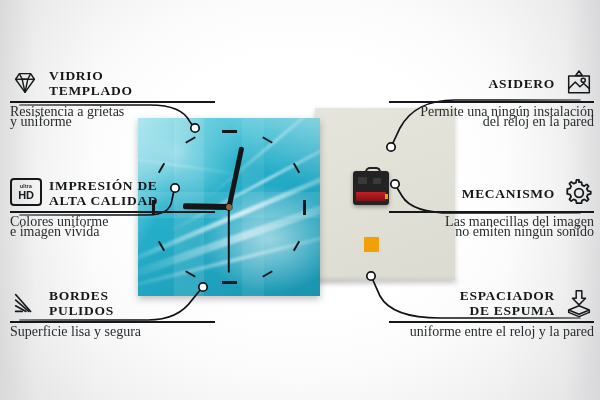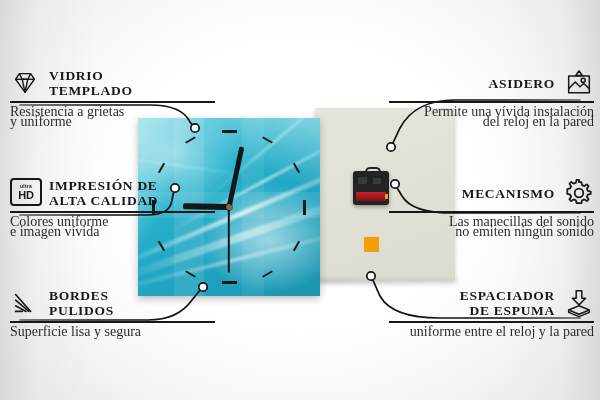--- a/index.html
+++ b/index.html
@@ -394,38 +394,38 @@
           <rect x="5" y="8.5" width="22" height="18"></rect>
           <path d="M5 22 L12 15 L17 20 L21 16.5 L27 22"></path>
           <circle cx="20.5" cy="13" r="2.2"></circle>
         </svg>
       </div>
       <div>
         <div class="f-title">ASIDERO</div>
       </div>
     </div>
     <div class="rule"></div>
-    <div class="f-desc">Permite una vívida instalación</div>
+    <div class="f-desc">Permite una ningún instalación</div>
     <div class="f-desc">del reloj en la pared</div>
   </div>
 
   <div class="feature right" style="top:162px">
     <div class="f-head">
       <div class="f-icon">
         <svg viewBox="0 0 32 32" fill="none" stroke="currentColor" stroke-width="1.9" stroke-linejoin="round">
           <path d="M16 4.5 l2.6 0 0.7 3.1 2.4 1 2.6-1.8 1.9 1.9 -1.8 2.6 1 2.4 3.1 0.7 0 2.6 -3.1 0.7 -1 2.4 1.8 2.6 -1.9 1.9 -2.6-1.8 -2.4 1 -0.7 3.1 -2.6 0 -2.6 0 -0.7-3.1 -2.4-1 -2.6 1.8 -1.9-1.9 1.8-2.6 -1-2.4 -3.1-0.7 0-2.6 0-2.6 3.1-0.7 1-2.4 -1.8-2.6 1.9-1.9 2.6 1.8 2.4-1 0.7-3.1 2.6 0 Z"></path>
           <circle cx="16" cy="16" r="4.6"></circle>
         </svg>
       </div>
       <div>
         <div class="f-title">MECANISMO</div>
       </div>
     </div>
     <div class="rule"></div>
-    <div class="f-desc">Las manecillas del sonido</div>
+    <div class="f-desc">Las manecillas del imagen</div>
     <div class="f-desc">no emiten ningún sonido</div>
   </div>
 
   <div class="feature right" style="top:272px">
     <div class="f-head">
       <div class="f-icon">
         <svg viewBox="0 0 32 32" fill="none" stroke="currentColor" stroke-width="1.6" stroke-linejoin="round">
           <path d="M13 3 h6 v8 h4 l-7 7 -7-7 h4 Z"></path>
           <path d="M16 19 L5 23.5 L16 28 L27 23.5 Z"></path>
           <path d="M5 23.5 v2.5 L16 30.5 L27 26 v-2.5"></path>

